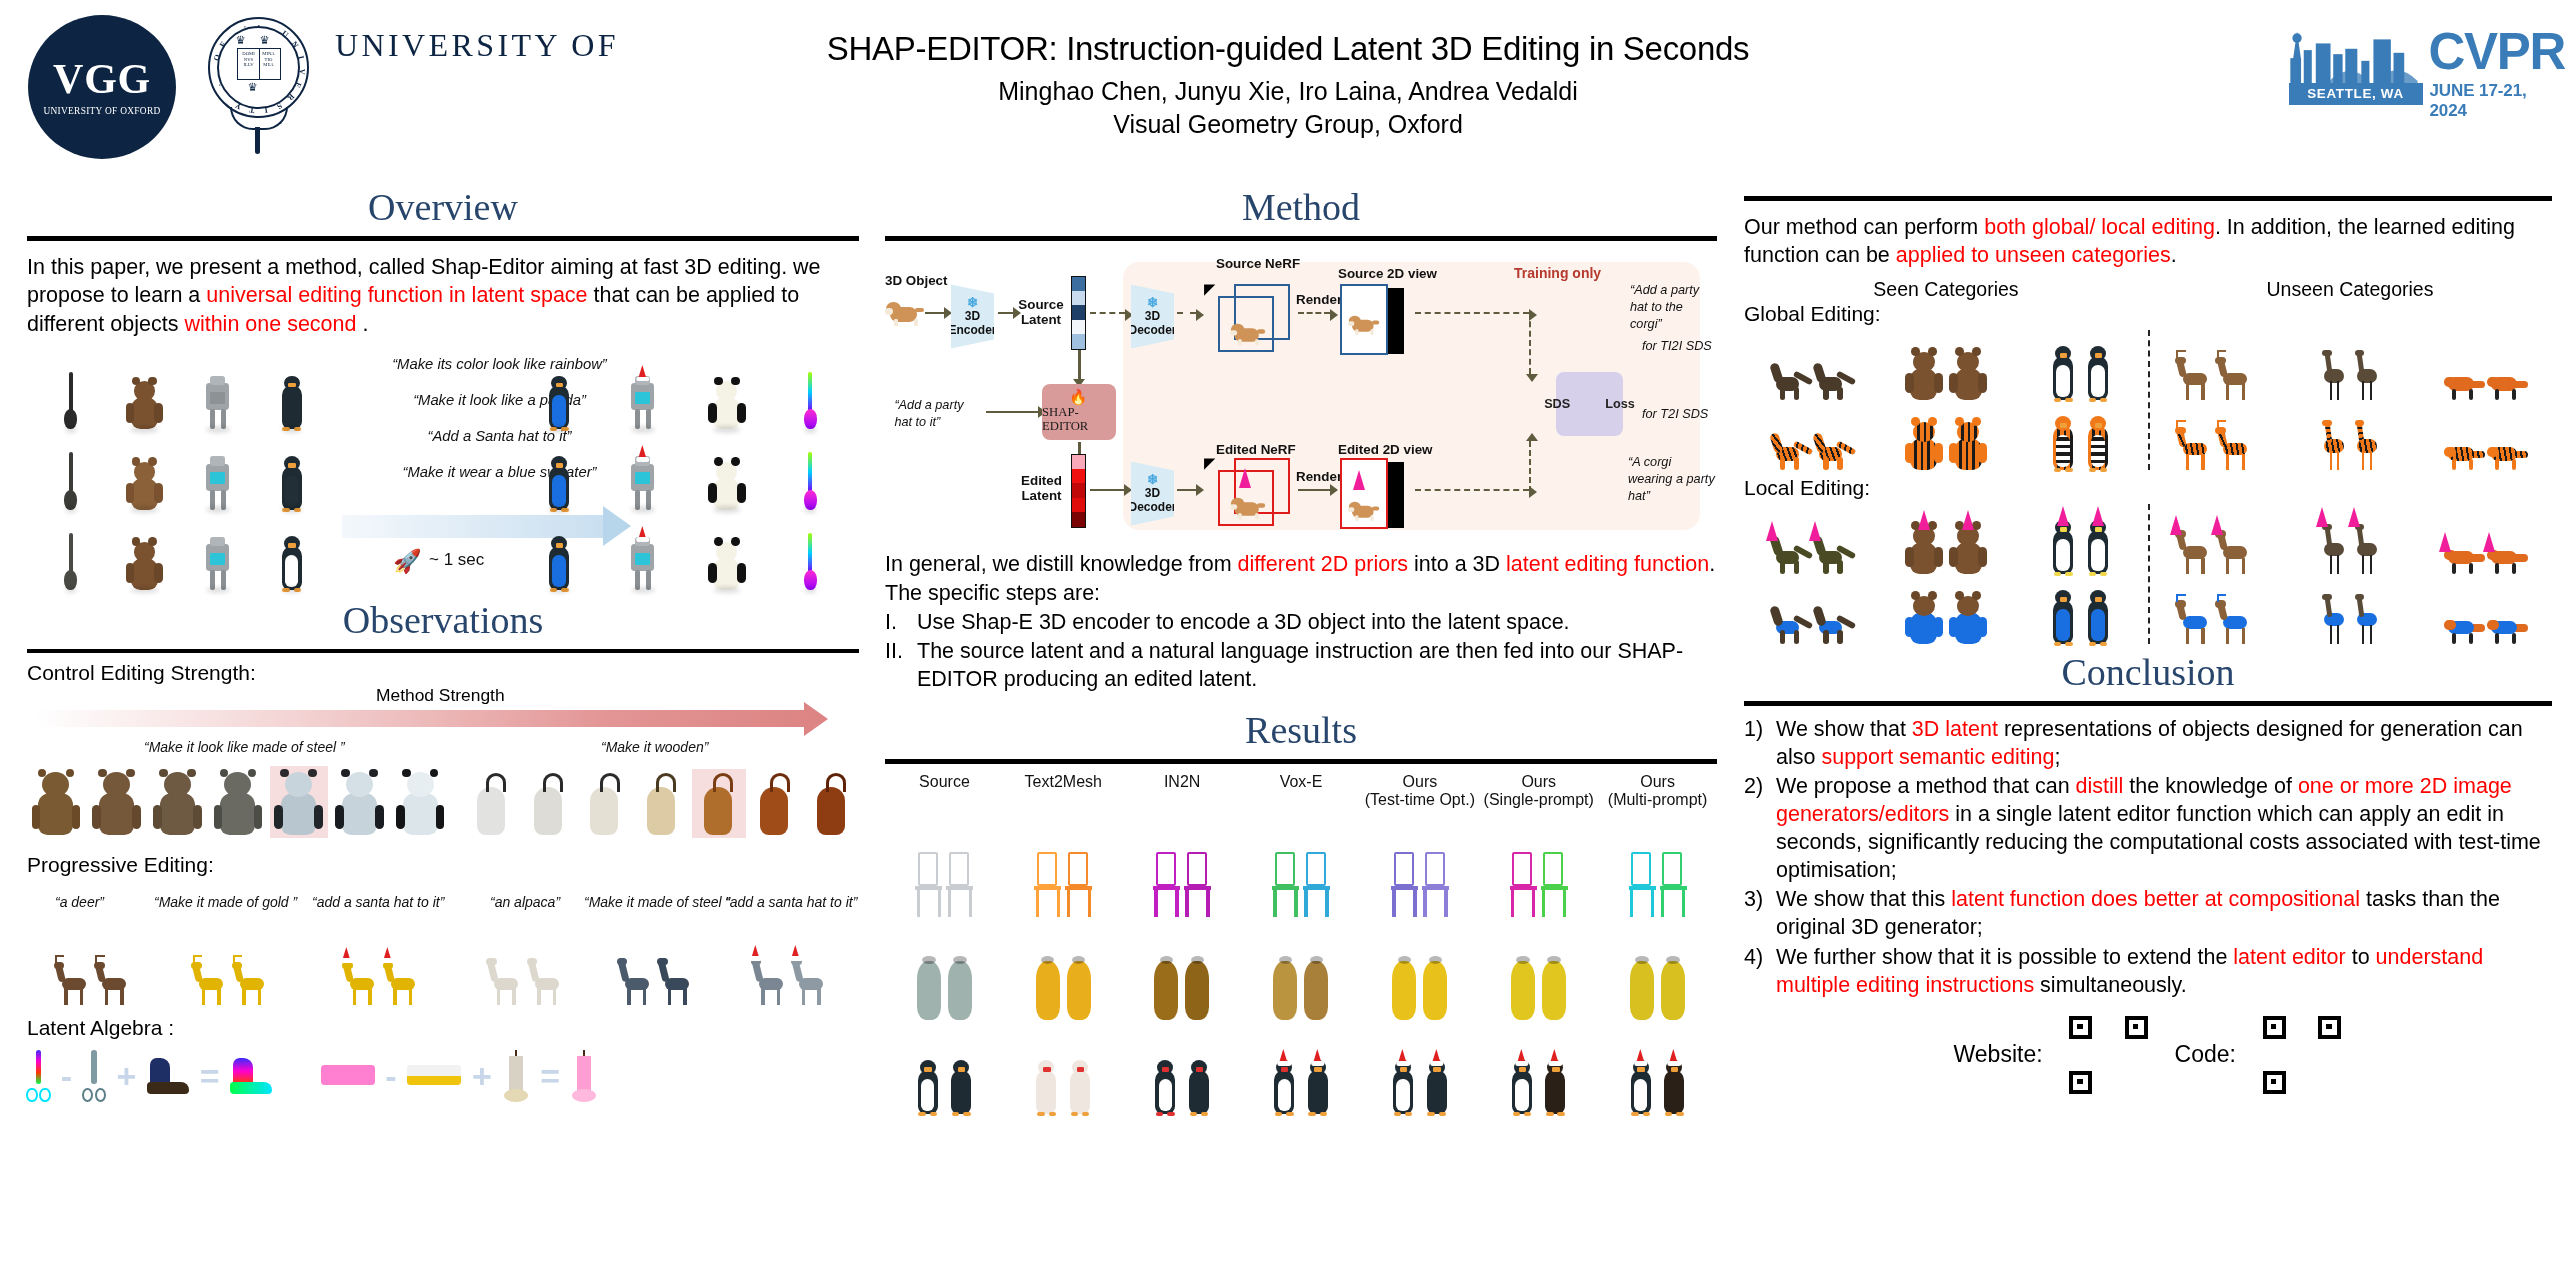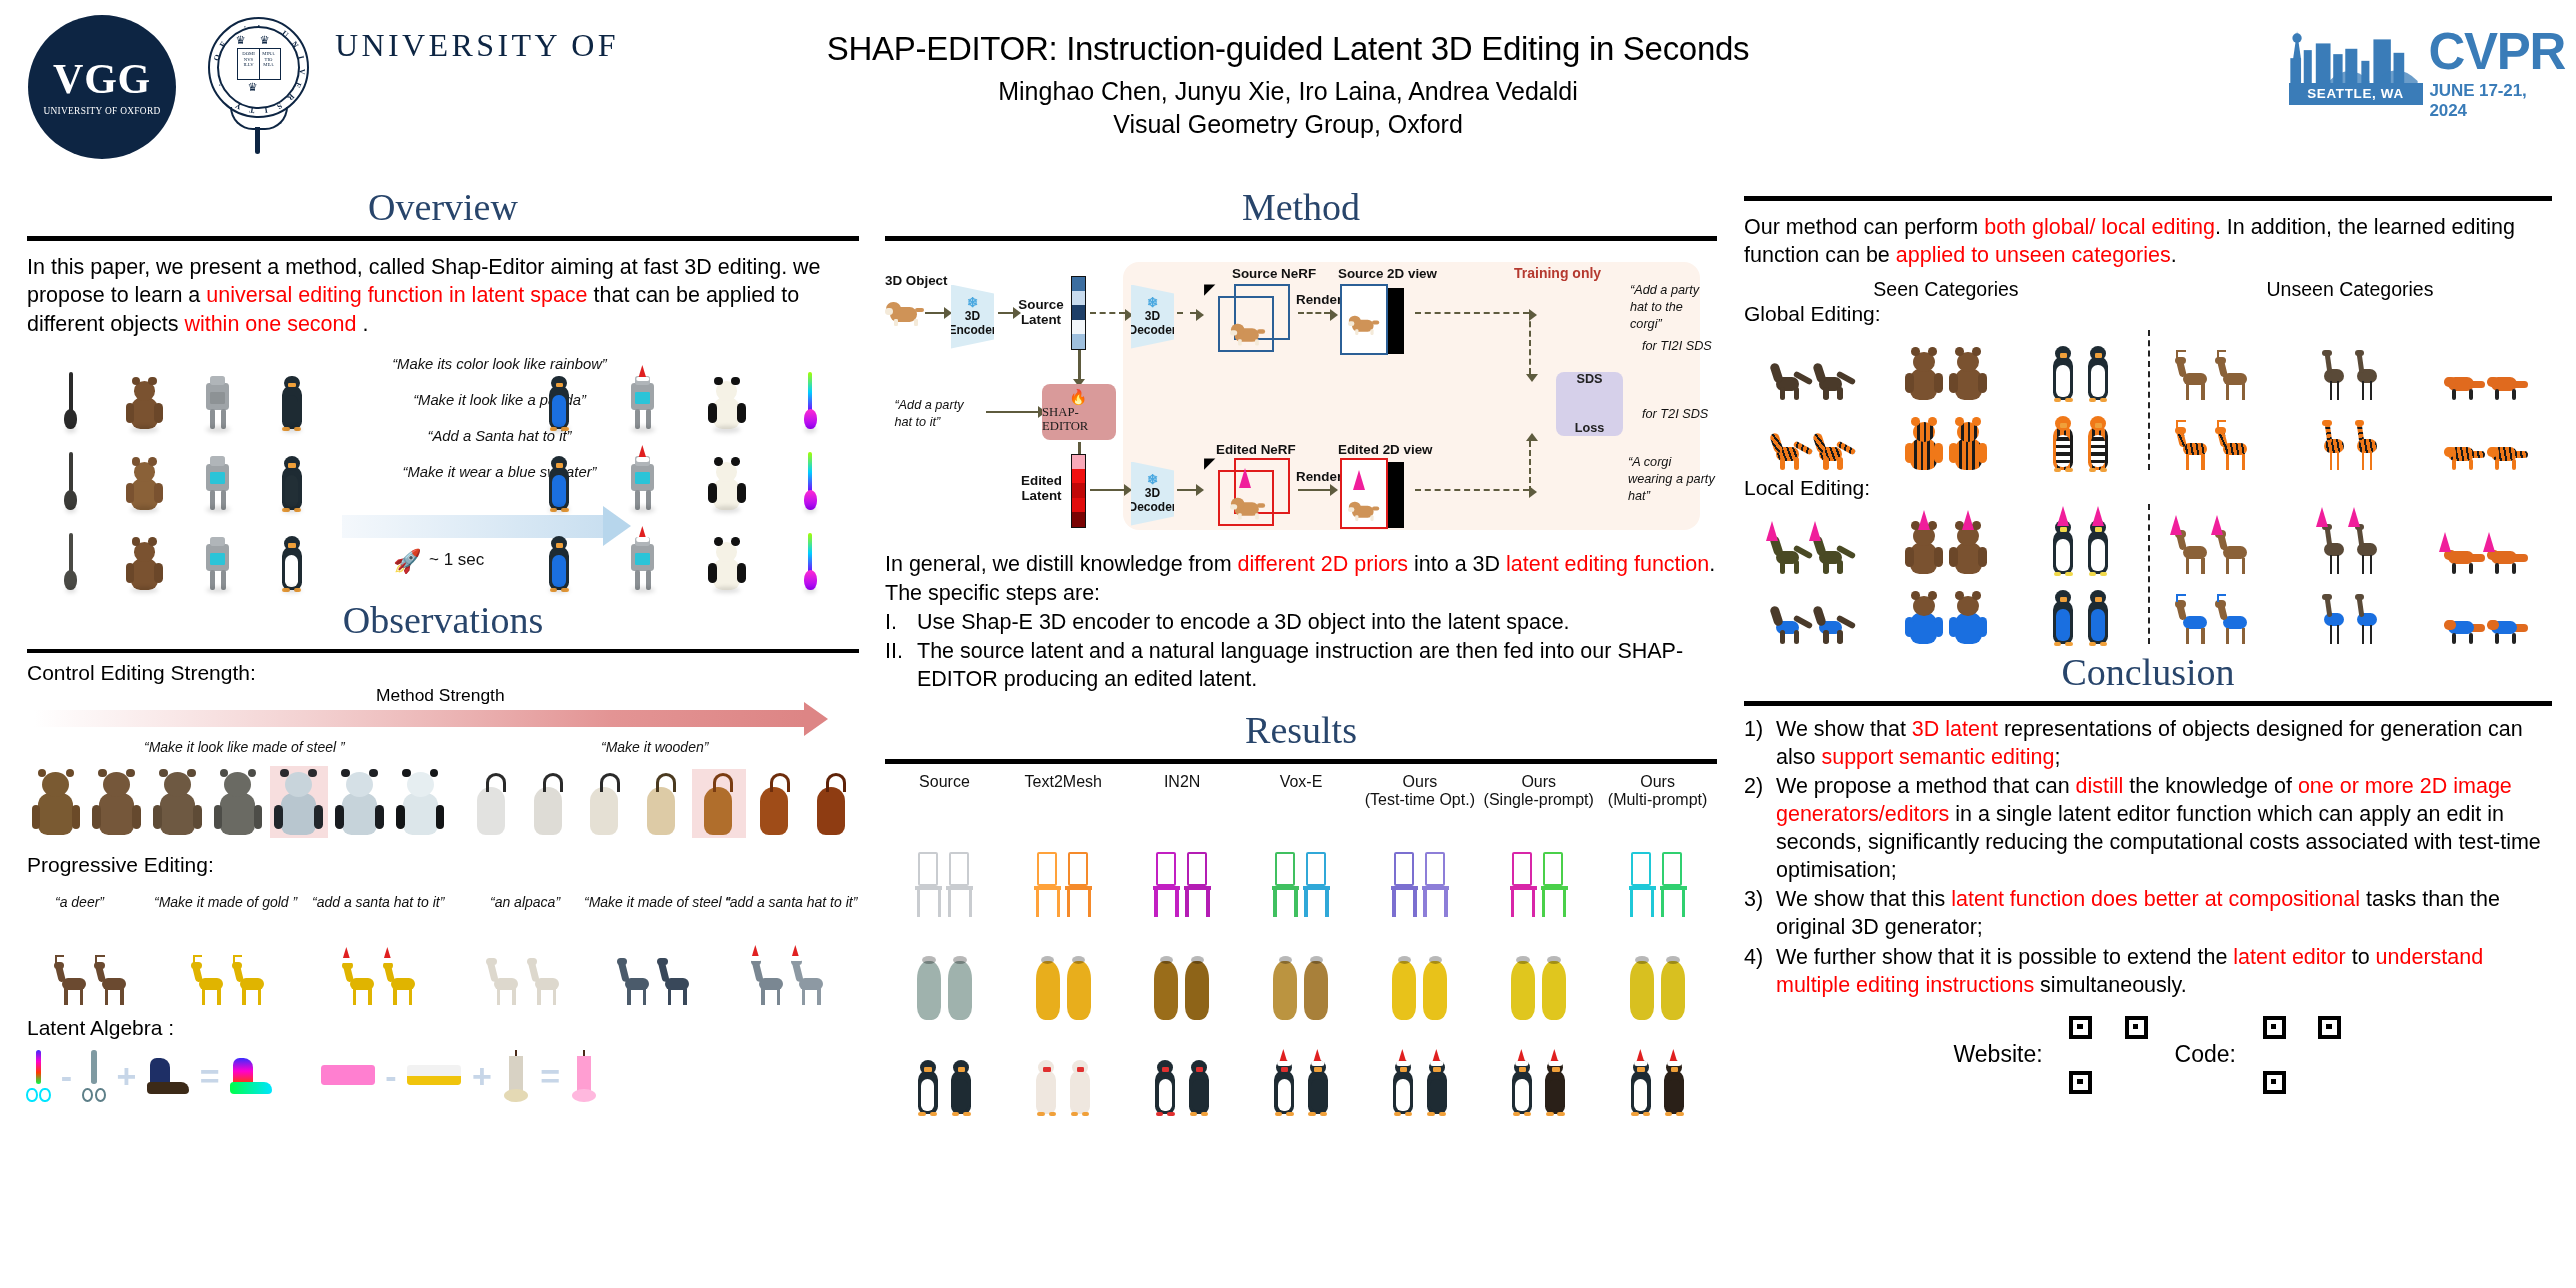--- a/index.html
+++ b/index.html
@@ -137,21 +137,21 @@
 
   .hand { font-size:14px; font-style:italic; color:#111; }
 
   .strip { display:flex; align-items:flex-end; gap:2.7px; }
   .hl { background:#f7dede; }
 
   
   .method-fig { position:relative; margin-top:12px; height:295px; background:#fff; }
   .train-box { position:absolute; left:238px; top:9.4px; width:577px; height:268px; background:#fdf3ec; border-radius:16px; }
   .sds-box { position:absolute; left:671px; top:119px; width:67px; height:64px; background:#d6d0ea; border-radius:8px;
-             display:flex; flex-direction:column; align-items:center; justify-content:center; font-size:12.7px; font-weight:bold; color:#222;gap:35px; }
+             display:flex; flex-direction:row; align-items:center; justify-content:center; font-size:12.7px; font-weight:bold; color:#222;gap:35px; }
   .trapz { width:43px; height:64px; background:#d9ecf5; clip-path:polygon(0 0,100% 14%,100% 86%,0 100%);
            display:flex; flex-direction:column; align-items:center; justify-content:center; font-size:12px; font-weight:bold; color:#111; }
   .snow { color:#4aa8e0; font-size:13.4px; line-height:1; }
   .lat-bar { width:14.8px; height:74px; border:1.3px solid #111; display:flex; flex-direction:column; }
   .lat-bar div { flex:1; }
   .shap-box { width:74px; height:56px; background:#d99a9a; border-radius:8px; color:#1a1a1a;
               display:flex; flex-direction:column; align-items:center; justify-content:center;
               font-family:"Liberation Serif",serif; font-size:12.7px; line-height:1.1; }
   .nerf-cube { position:relative; width:74px; height:74px; }
   .nerf-cube .f { position:absolute; left:0; top:12px; width:56px; height:56px; border:2px solid #2b5f96; }
@@ -972,21 +972,21 @@
       </div>
       <div class="arr dash" style="left:205px; top:59px; width:35px;"></div>
 
       <div class="trapz" style="position:absolute; left:246px; top:32px;">
         <div class="snow">❄</div>
         <div>3D</div>
         <div>Decoder</div>
       </div>
       <div class="arr dash" style="left:292px; top:59px; width:19px;"></div>
 
-      <div class="mlabel" style="position:absolute; left:331px; top:13px;margin-left:16px;">Source NeRF</div>
+      <div class="mlabel" style="position:absolute; left:331px; top:3px;">Source NeRF</div>
       <div class="nerf-cube" style="position:absolute; left:333px; top:31px;">
         <div class="f"></div>
           <div class="b"></div>
         <div class="dog" style="position:absolute; left:10.7px; top:32px; transform:scale(.9)">
             <div class="tail"></div>
             <div class="body"></div>
             <div class="head"></div>
             <div class="snout"></div>
             <div class="lg1"></div>
             <div class="lg2"></div>

